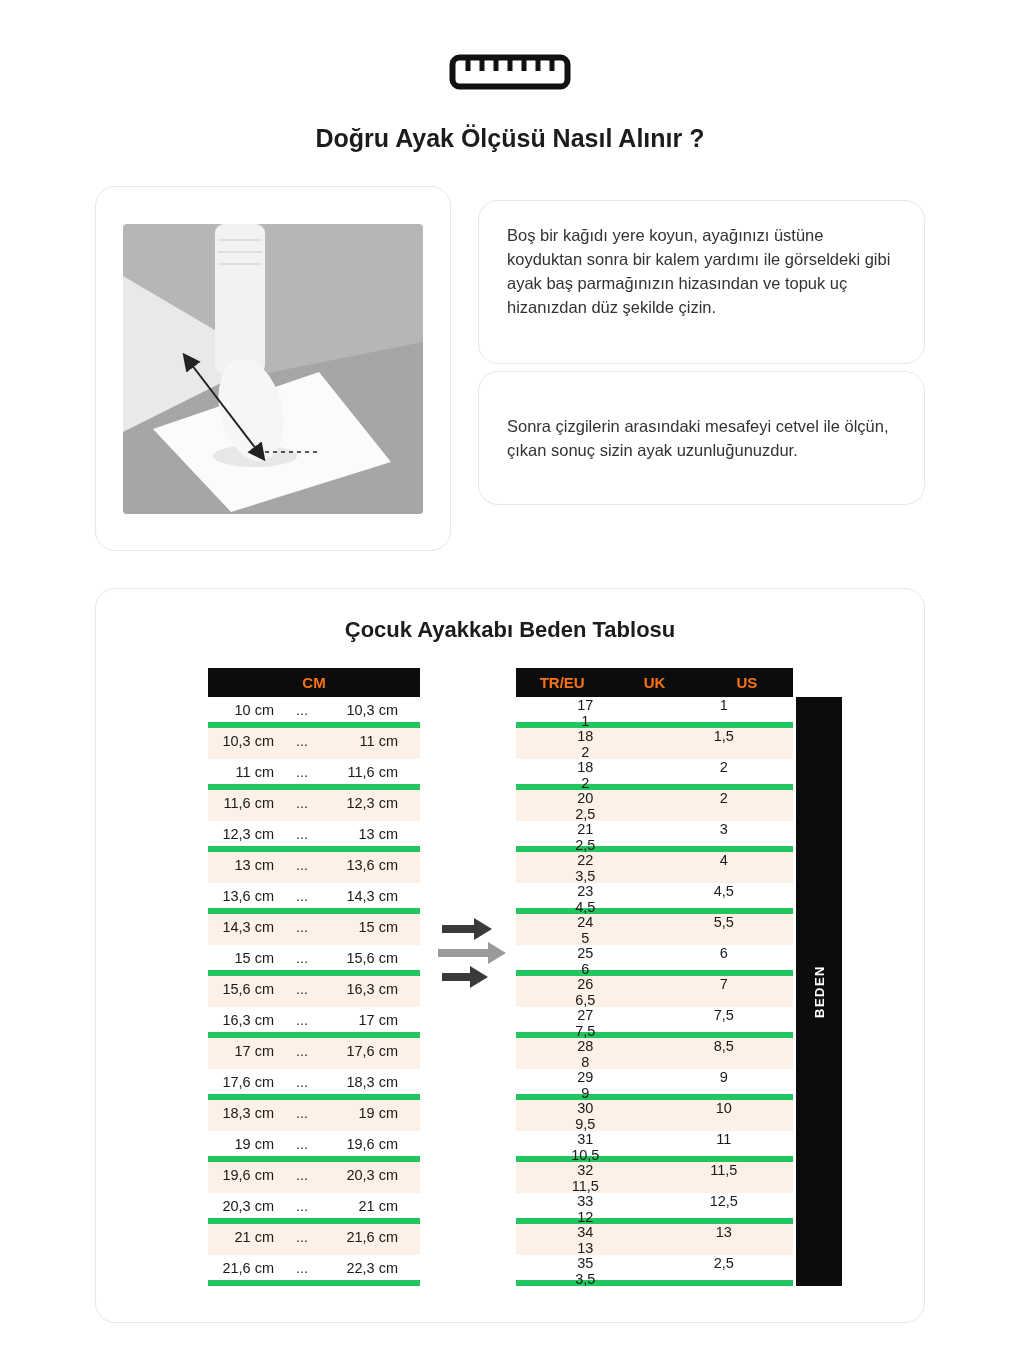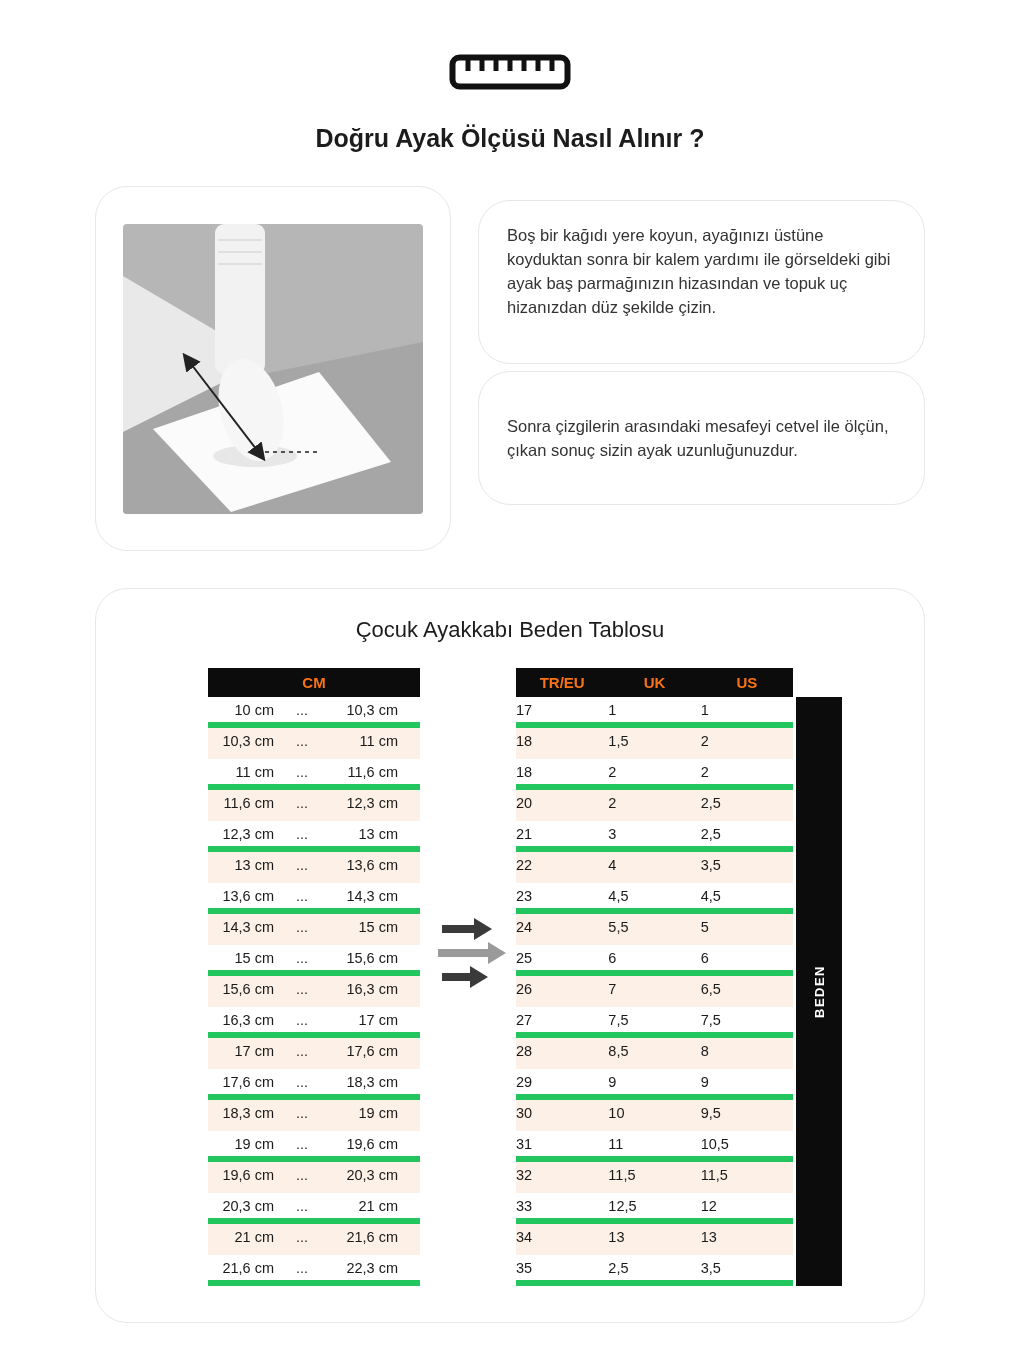--- a/index.html
+++ b/index.html
@@ -14,37 +14,37 @@
 
   
   .ruler-icon{position:absolute;top:54px;left:0;right:0;margin:0 auto;display:block}
   .page-title{
     position:absolute;top:124px;left:0;width:100%;
     text-align:center;font-size:25px;font-weight:bold;color:#1c1c1c;
   }
 
   .card{
     position:absolute;background:#fff;
-    border:1px solid #e7e7e7;border-radius:32px;
+    border:1px solid #e7e7e7;border-radius:20px;
   }
 
   
   .photo-card{left:95px;top:186px;width:356px;height:365px}
   .photo{position:absolute;left:27px;top:37px;border-radius:4px}
 
   
   .text-card p{font-size:16.5px;line-height:24px;color:#333}
   .card1{left:478px;top:200px;width:447px;height:164px;padding:22px 28px}
   .card2{left:478px;top:371px;width:447px;height:134px;padding:0 28px;display:flex;align-items:center}
 
   
   .table-card{left:95px;top:588px;width:830px;height:735px}
   .table-title{
     position:absolute;top:28px;left:0;width:100%;
-    text-align:center;font-size:22px;font-weight:normal;color:#1c1c1c;
+    text-align:center;font-size:22px;font-weight:bold;color:#1c1c1c;
   }
 
   .thead{
     height:29px;background:var(--header-bg,#0c0c0c);color:#f97316;
     font-weight:bold;font-size:15px;
     display:flex;align-items:center;justify-content:center;
   }
   .tbody{width:100%}
   .trow{
     height:31px;display:grid;align-items:center;
@@ -54,21 +54,21 @@
   .trow.alt{background:var(--row-alt,#fdf0e6);border-bottom-color:transparent}
 
   .cm-table{position:absolute;left:112px;top:79px;width:212px}
   .cm-row{grid-template-columns:66px 56px 68px;padding-right:22px}
   .cm-row .c-from{text-align:right}
   .cm-row .c-sep{text-align:center;color:#2b2b2b}
   .cm-row .c-to{text-align:right}
 
   .size-table{position:absolute;left:420px;top:79px;width:277px}
   .size-table .thead{display:grid;grid-template-columns:1fr 1fr 1fr;justify-items:center}
-  .size-row{grid-template-columns:1fr 1fr 1fr;text-align:left}
+  .size-row{grid-template-columns:1fr 1fr;text-align:center}
 
   .beden-bar{
     position:absolute;left:700px;top:108px;width:46px;height:589px;
     background:var(--header-bg,#0c0c0c);
     display:flex;align-items:center;justify-content:center;
   }
   .beden-bar span{
     transform:rotate(-90deg);white-space:nowrap;
     color:#fff;font-size:13px;font-weight:bold;letter-spacing:1.5px;
   }

